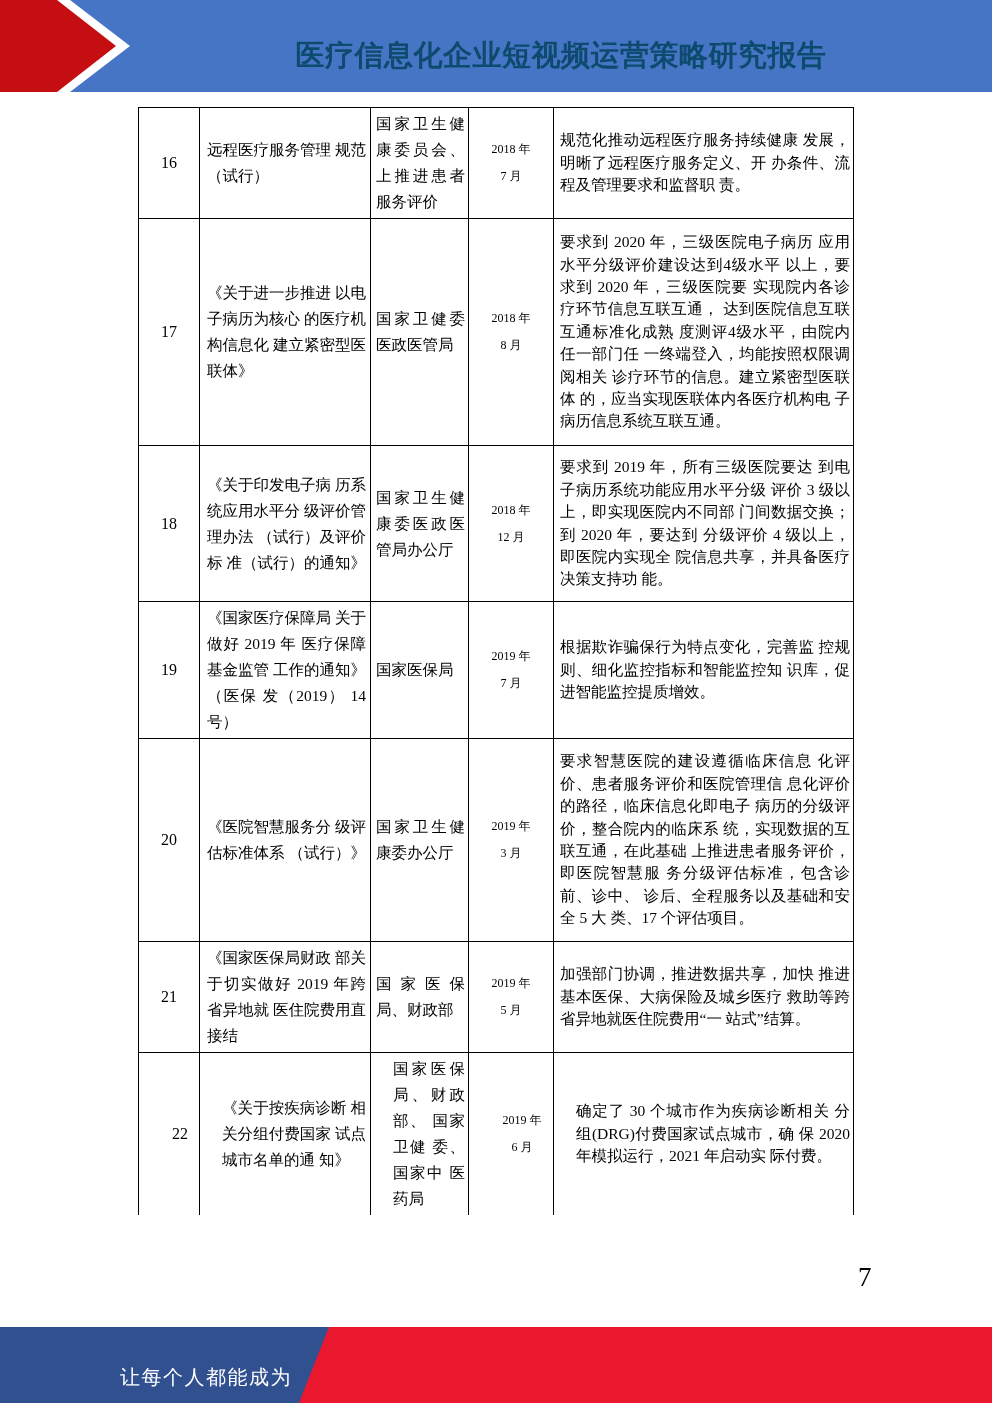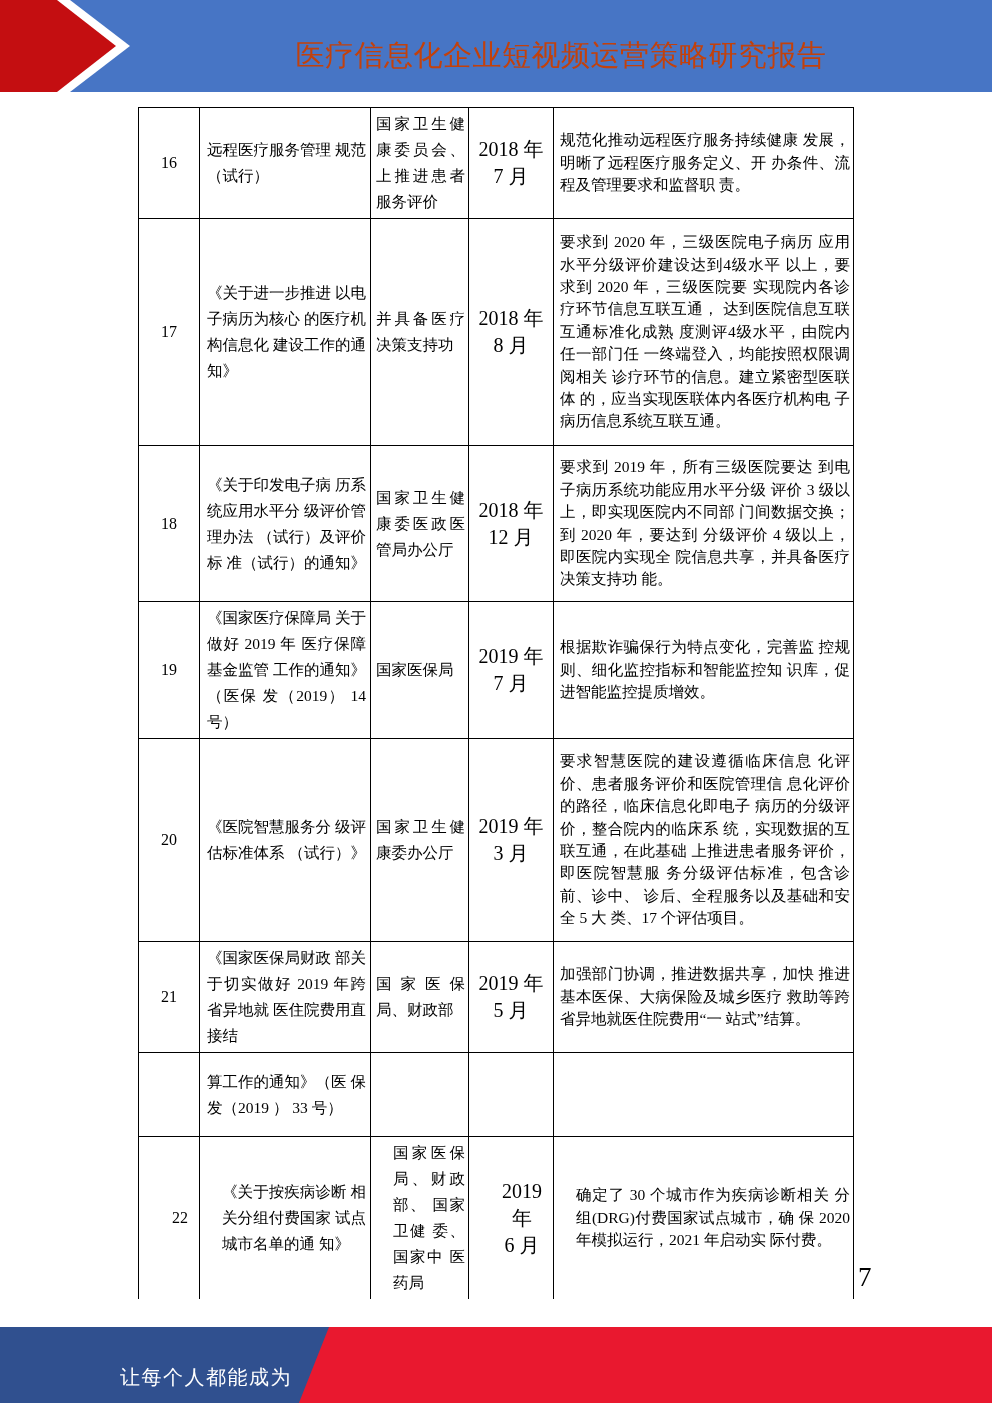--- a/index.html
+++ b/index.html
@@ -12,21 +12,21 @@
     overflow: hidden;
   }
   
   .page-header {
     position: absolute; left: 0; top: 0; width: 992px; height: 92px;
   }
   .page-header svg { position: absolute; left: 0; top: 0; }
   .page-title {
     position: absolute; left: 130px; right: 0; top: 0; height: 112px;
     display: flex; align-items: center; justify-content: center;
-    color: #c2410c; font-size: 29px; font-weight: normal;
+    color: #0c4a6e; font-size: 29px; font-weight: bold;
     letter-spacing: 0.5px;
     font-family: "Liberation Sans", "DejaVu Sans", sans-serif;
   }
   
   table.policy-table {
     position: absolute; left: 138px; top: 107px;
     width: 715px; border-collapse: collapse; table-layout: fixed;
   }
   .policy-table td {
     border: 1px solid #000;
@@ -38,21 +38,21 @@
   .policy-table tr:nth-child(2) { height: 227px; }
   .policy-table tr:nth-child(3) { height: 156px; }
   .policy-table tr:nth-child(4) { height: 119px; }
   .policy-table tr:nth-child(5) { height: 203px; }
   .policy-table tr:nth-child(6) { height: 97px; }
   .policy-table tr:nth-child(7) { height: 84px; }
   .policy-table tr:nth-child(8) { height: 106px; }
   td.no-cell   { text-align: center; font-size: 16px; }
   td.policy-cell { padding: 3px 4px 3px 7px; line-height: 26px; text-align: justify; }
   td.agency-cell { padding: 3px 3px 3px 5px; line-height: 26px; text-align: justify; }
-  td.date-cell   { text-align: center; line-height: 27px; font-size: 20px; }
+  td.date-cell   { text-align: center; line-height: 27px; font-size: 12px; }
   td.desc-cell   { padding: 3px 3px 3px 6px; line-height: 22.4px; text-align: justify; font-family: Liberation Serif, serif; }
   
   .page-number {
     position: absolute; left: 858px; top: 1262px;
     font-size: 27px; font-family: "Liberation Serif", serif;
   }
   
   .page-footer {
     position: absolute; left: 0; top: 1307px; width: 956px; height: 96px; margin-top: 20px;
   }
@@ -94,22 +94,22 @@
         <td class="policy-cell">远程医疗服务管理 规范（试行）</td>
         <td class="agency-cell">国家卫生健康委员会、上推进患者服务评价</td>
         <td class="date-cell">
           <div>2018 年</div>
           <div>7 月</div>
         </td>
         <td class="desc-cell">规范化推动远程医疗服务持续健康 发展，明晰了远程医疗服务定义、开 办条件、流程及管理要求和监督职 责。</td>
       </tr>
       <tr>
         <td class="no-cell">17</td>
-        <td class="policy-cell">《关于进一步推进 以电子病历为核心 的医疗机构信息化 建设工作的通知》</td>
-        <td class="agency-cell">并具备医疗决策支持功</td>
+        <td class="policy-cell">《关于进一步推进 以电子病历为核心 的医疗机构信息化 建立紧密型医联体》</td>
+        <td class="agency-cell">国家卫健委医政医管局</td>
         <td class="date-cell">
           <div>2018 年</div>
           <div>8 月</div>
         </td>
         <td class="desc-cell">要求到 2020 年，三级医院电子病历 应用水平分级评价建设达到4级水平 以上，要求到 2020 年，三级医院要 实现院内各诊疗环节信息互联互通， 达到医院信息互联互通标准化成熟 度测评4级水平，由院内任一部门任 一终端登入，均能按照权限调阅相关 诊疗环节的信息。建立紧密型医联体 的，应当实现医联体内各医疗机构电 子病历信息系统互联互通。</td>
       </tr>
       <tr>
         <td class="no-cell">18</td>
         <td class="policy-cell">《关于印发电子病 历系统应用水平分 级评价管理办法 （试行）及评价标 准（试行）的通知》</td>
         <td class="agency-cell">国家卫生健康委医政医管局办公厅</td>
@@ -143,30 +143,20 @@
         <td class="no-cell">21</td>
         <td class="policy-cell">《国家医保局财政 部关于切实做好 2019 年跨省异地就 医住院费用直接结</td>
         <td class="agency-cell">国家医保 局、财政部</td>
         <td class="date-cell">
           <div>2019 年</div>
           <div>5 月</div>
         </td>
         <td class="desc-cell">加强部门协调，推进数据共享，加快 推进基本医保、大病保险及城乡医疗 救助等跨省异地就医住院费用“一 站式”结算。</td>
       </tr>
       <tr>
-        <td class="no-cell"></td>
-        <td class="policy-cell">算工作的通知》（医 保发（2019  ）  33 号）</td>
-        <td class="agency-cell"></td>
-        <td class="date-cell">
-          <div></div>
-          <div></div>
-        </td>
-        <td class="desc-cell"></td>
-      </tr>
-      <tr>
         <td class="no-cell">22</td>
         <td class="policy-cell">《关于按疾病诊断 相关分组付费国家 试点城市名单的通 知》</td>
         <td class="agency-cell">国家医保 局、财政部、 国家卫健 委、国家中 医药局</td>
         <td class="date-cell">
           <div>2019 年</div>
           <div>6 月</div>
         </td>
         <td class="desc-cell">确定了 30 个城市作为疾病诊断相关 分组(DRG)付费国家试点城市，确 保 2020 年模拟运行，2021 年启动实 际付费。</td>
       </tr>
     </tbody>

